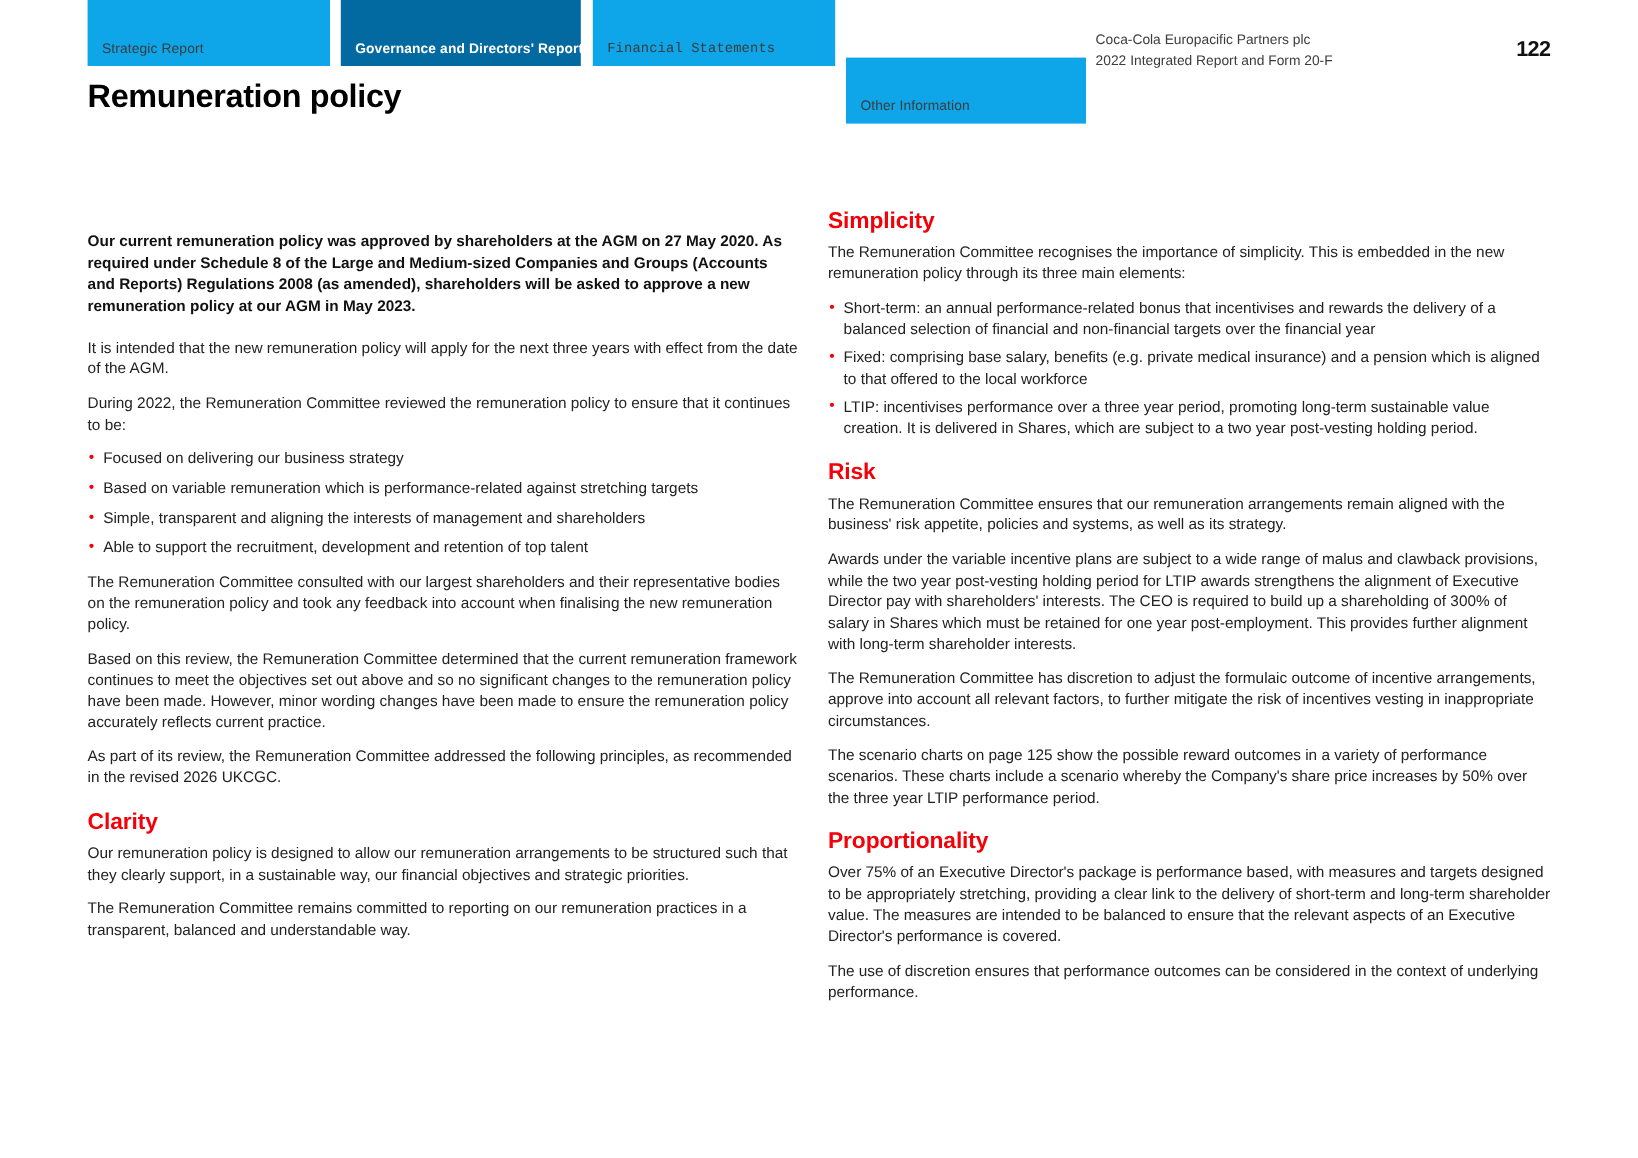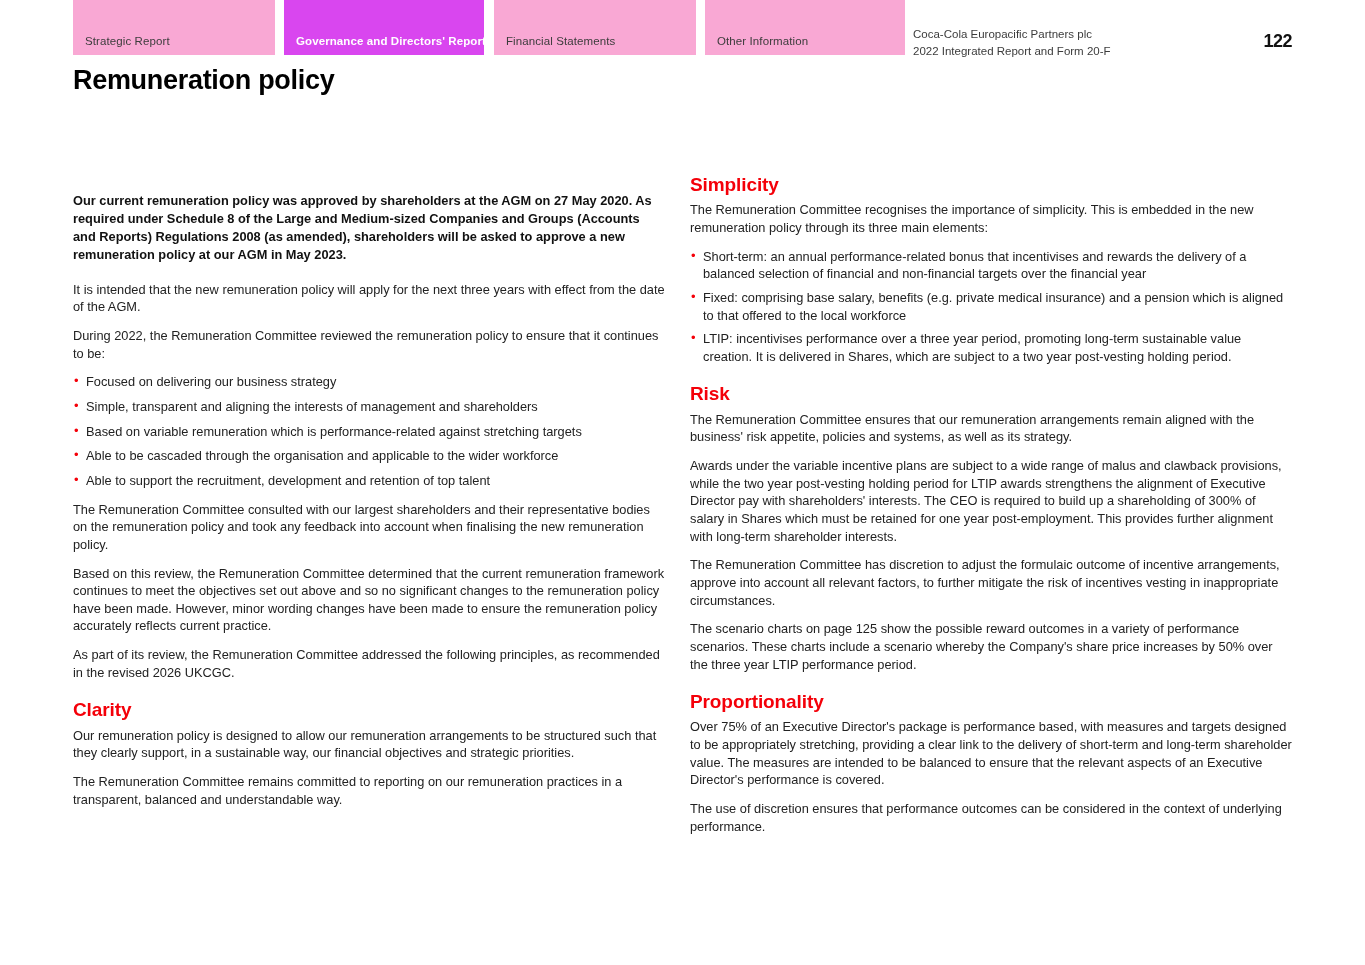--- a/index.html
+++ b/index.html
@@ -21,43 +21,43 @@
     position: absolute;
     top: 0;
     left: 0;
     width: 1365px;
     height: 55px;
   }
   .tab {
     position: absolute;
     top: 0;
     height: 55px;
-    background: #f9a8d4;
+    background: #0ea5e9;
     box-sizing: border-box;
   }
   .tab span {
     position: absolute;
     left: 12px;
     bottom: 8px;
     font-size: 11.5px;
     color: #3c3c3c;
     letter-spacing: 0.1px;
     white-space: nowrap;
   }
   .tab.active {
-    background: #d946ef;
+    background: #0369a1;
   }
   .tab.active span {
     color: #ffffff;
     font-weight: bold;
   }
   .tab-1 { left: 73px;  width: 202px; }
   .tab-2 { left: 284px; width: 200px; }
-  .tab-3 { left: 494px; width: 202px; }
-  .tab-4 { left: 705px; width: 200px; }
+  .tab-3 { left: 494px; width: 202px; font-family: Liberation Mono, monospace; }
+  .tab-4 { left: 705px; width: 200px; margin-top: 48px; }
 
   .doc-meta {
     position: absolute;
     left: 913px;
     top: 26px;
     font-size: 11.5px;
     color: #3c3c3c;
     line-height: 1.45;
   }
   .page-number {
@@ -161,23 +161,22 @@
 <div class="col col-left">
 
   <p class="lead">Our current remuneration policy was approved by shareholders at the AGM on 27 May 2020. As required under Schedule 8 of the Large and Medium-sized Companies and Groups (Accounts and Reports) Regulations 2008 (as amended), shareholders will be asked to approve a new remuneration policy at our AGM in May 2023.</p>
 
   <p>It is intended that the new remuneration policy will apply for the next three years with effect from the date of the AGM.</p>
 
   <p>During 2022, the Remuneration Committee reviewed the remuneration policy to ensure that it continues to be:</p>
 
   <ul class="bullets">
     <li>Focused on delivering our business strategy</li>
+    <li>Based on variable remuneration which is performance-related against stretching targets</li>
     <li>Simple, transparent and aligning the interests of management and shareholders</li>
-    <li>Based on variable remuneration which is performance-related against stretching targets</li>
-    <li>Able to be cascaded through the organisation and applicable to the wider workforce</li>
     <li>Able to support the recruitment, development and retention of top talent</li>
   </ul>
 
   <p>The Remuneration Committee consulted with our largest shareholders and their representative bodies on the remuneration policy and took any feedback into account when finalising the new remuneration policy.</p>
 
   <p>Based on this review, the Remuneration Committee determined that the current remuneration framework continues to meet the objectives set out above and so no significant changes to the remuneration policy have been made. However, minor wording changes have been made to ensure the remuneration policy accurately reflects current practice.</p>
 
   <p>As part of its review, the Remuneration Committee addressed the following principles, as recommended in the revised 2026 UKCGC.</p>
 
   <h2 class="section">Clarity</h2>

